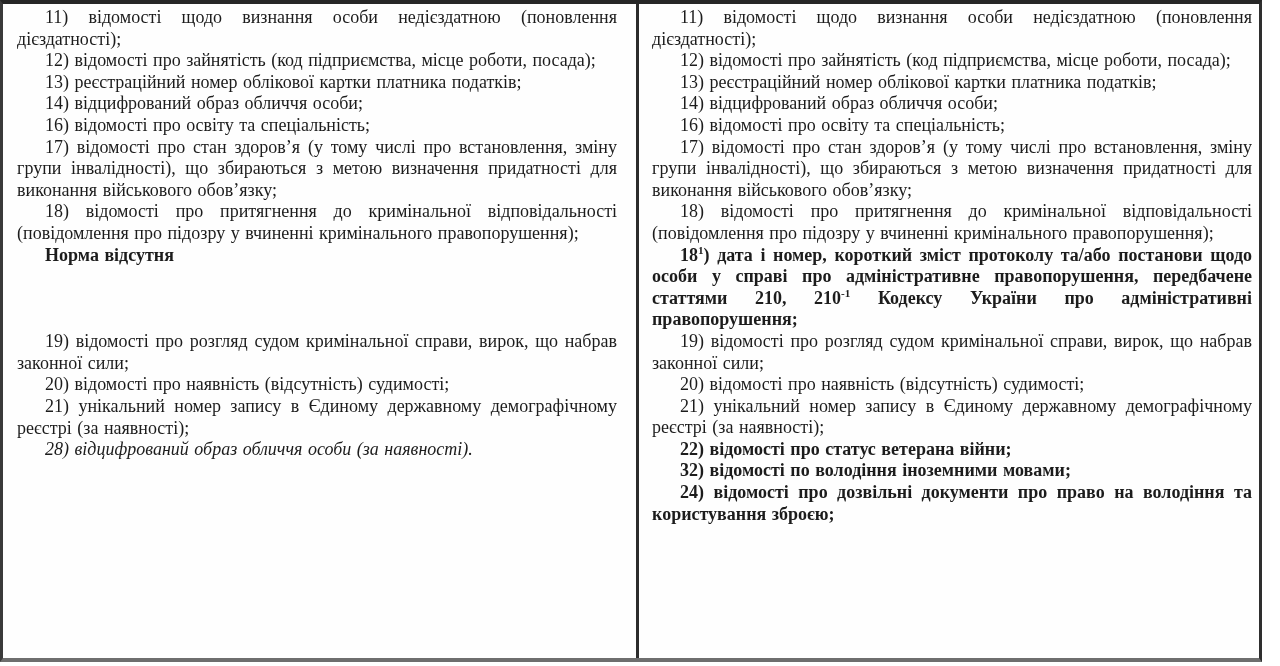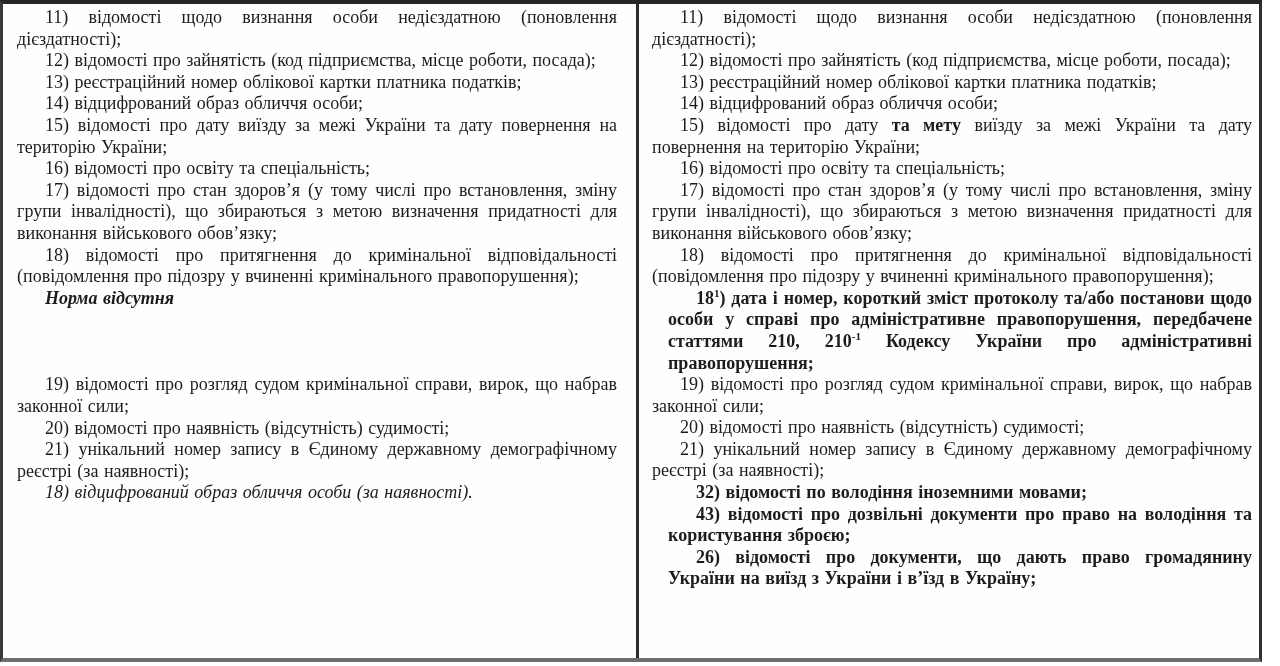--- a/index.html
+++ b/index.html
@@ -47,72 +47,68 @@
     padding: 3px 7px 0 13px;
   }
   p.para {
     margin: 0;
     text-align: justify;
     text-indent: 28px;
     word-spacing: 1px;
   }
   p.para.absent {
     font-weight: bold;
-    font-style: italic;
     text-align: left;
   }
   p.para.ital {
     font-style: italic;
     text-align: left;
   }
   p.para.bold {
     font-weight: bold;
-    margin-left: 16px;
   }
   p.para.spacer {
     text-indent: 0;
   }
   sup {
     font-size: 0.62em;
     line-height: 0;
     vertical-align: super;
   }
 </style>
 </head>
 <body>
 
 <div class="page">
   <div class="cmp-table">
     <div class="cell left">
         <p class="para norm"><span>11) відомості щодо визнання особи недієздатною (поновлення дієздатності);</span></p>
         <p class="para norm"><span>12) відомості про зайнятість (код підприємства, місце роботи, посада);</span></p>
         <p class="para norm"><span>13) реєстраційний номер облікової картки платника податків;</span></p>
         <p class="para norm"><span>14) відцифрований образ обличчя особи;</span></p>
-        <p class="para norm"><span>15) відомості про дату виїзду за межі України та дату повернення на територію України;</span></p>
         <p class="para norm"><span>16) відомості про освіту та спеціальність;</span></p>
         <p class="para norm"><span>17) відомості про стан здоров’я (у тому числі про встановлення, зміну групи інвалідності), що збираються з метою визначення придатності для виконання військового обов’язку;</span></p>
         <p class="para norm"><span>18) відомості про притягнення до кримінальної відповідальності (повідомлення про підозру у вчиненні кримінального правопорушення);</span></p>
         <p class="para absent"><span>Норма відсутня</span></p>
         <p class="para spacer" style="height: 65px;"></p>
         <p class="para norm"><span>19) відомості про розгляд судом кримінальної справи, вирок, що набрав законної сили;</span></p>
         <p class="para norm"><span>20) відомості про наявність (відсутність) судимості;</span></p>
         <p class="para norm"><span>21) унікальний номер запису в Єдиному державному демографічному реєстрі (за наявності);</span></p>
-        <p class="para ital"><span>18) відцифрований образ обличчя особи (за наявності).</span></p>
+        <p class="para ital"><span>28) відцифрований образ обличчя особи (за наявності).</span></p>
       </div>
     <div class="cell right">
         <p class="para norm"><span>11) відомості щодо визнання особи недієздатною (поновлення дієздатності);</span></p>
         <p class="para norm"><span>12) відомості про зайнятість (код підприємства, місце роботи, посада);</span></p>
         <p class="para norm"><span>13) реєстраційний номер облікової картки платника податків;</span></p>
         <p class="para norm"><span>14) відцифрований образ обличчя особи;</span></p>
-        <p class="para norm"><span>15) відомості про дату </span><span style="font-weight: bold;">та мету</span><span> виїзду за межі України та дату повернення на територію України;</span></p>
         <p class="para norm"><span>16) відомості про освіту та спеціальність;</span></p>
         <p class="para norm"><span>17) відомості про стан здоров’я (у тому числі про встановлення, зміну групи інвалідності), що збираються з метою визначення придатності для виконання військового обов’язку;</span></p>
         <p class="para norm"><span>18) відомості про притягнення до кримінальної відповідальності (повідомлення про підозру у вчиненні кримінального правопорушення);</span></p>
         <p class="para bold"><span>18</span><sup>1</sup><span>) дата і номер, короткий зміст протоколу та/або постанови щодо особи у справі про адміністративне правопорушення, передбачене статтями 210, 210</span><sup>-1</sup><span> Кодексу України про адміністративні правопорушення;</span></p>
         <p class="para norm"><span>19) відомості про розгляд судом кримінальної справи, вирок, що набрав законної сили;</span></p>
         <p class="para norm"><span>20) відомості про наявність (відсутність) судимості;</span></p>
         <p class="para norm"><span>21) унікальний номер запису в Єдиному державному демографічному реєстрі (за наявності);</span></p>
+        <p class="para bold"><span>22) відомості про статус ветерана війни;</span></p>
         <p class="para bold"><span>32) відомості по володіння іноземними мовами;</span></p>
-        <p class="para bold"><span>43) відомості про дозвільні документи про право на володіння та користування зброєю;</span></p>
-        <p class="para bold"><span>26) відомості про документи, що дають право громадянину України на виїзд з України і в’їзд в Україну;</span></p>
+        <p class="para bold"><span>24) відомості про дозвільні документи про право на володіння та користування зброєю;</span></p>
       </div>
   </div>
 </div>
 
 </body></html>

